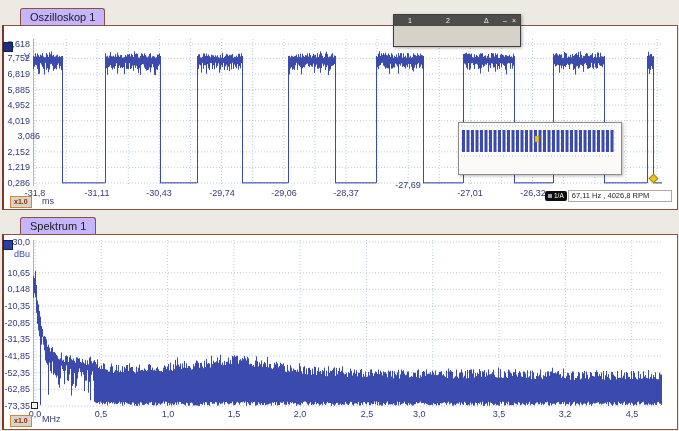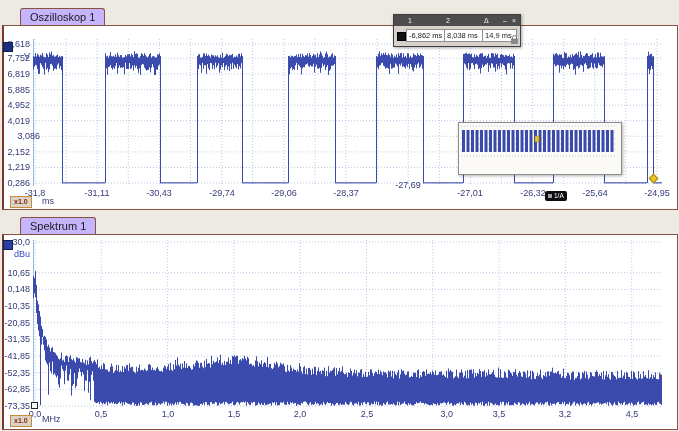--- a/index.html
+++ b/index.html
@@ -102,32 +102,20 @@
   <div class="zoom-badge" style="left:10px;top:196px;">x1.0</div>
   <span class="unit" style="left:42px;top:196px;color:#333a78;">ms</span>
 
   <div id="cursor-toolbar">
     <div class="hdr">
       <span style="left:14px;">1</span>
       <span style="left:52px;">2</span>
       <span style="left:90px;">Δ</span>
       <span class="winbtn" style="right:13px;">–</span>
       <span class="winbtn" style="right:4px;">×</span>
-    </div>
-    <div class="body">
-      <span id="ct-dock"></span>
-      <span class="ct-field" style="left:12px;width:35px;">-6,862 ms</span>
-      <span class="ct-field" style="left:50px;width:35px;">8,038 ms</span>
-      <span class="ct-field" style="left:88px;width:31px;">14,9 ms</span>
-      <span id="ct-lock">
-        <svg width="7" height="9" viewBox="0 0 7 9">
-            <path d="M1.5 4V2.5a2 2 0 0 1 4 0V4" fill="none" stroke="#777" stroke-width="1"></path>
-            <rect x="0.5" y="4" width="6" height="4.5" fill="#8a8a8a" stroke="#666" stroke-width="0.5"></rect>
-          </svg>
-      </span>
     </div>
   </div>
 
   <div id="zoom-overview">
     <svg id="ov-plot" width="160" height="38">
         <line x1="2" y1="3" x2="158" y2="3" stroke="#b7cce8" stroke-width="1" stroke-dasharray="1 2"></line>
         <line x1="2" y1="9" x2="158" y2="9" stroke="#b7cce8" stroke-width="1" stroke-dasharray="1 2"></line>
         <line x1="2" y1="15" x2="158" y2="15" stroke="#b7cce8" stroke-width="1" stroke-dasharray="1 2"></line>
         <line x1="2" y1="21" x2="158" y2="21" stroke="#b7cce8" stroke-width="1" stroke-dasharray="1 2"></line>
         <line x1="2" y1="27" x2="158" y2="27" stroke="#b7cce8" stroke-width="1" stroke-dasharray="1 2"></line>
@@ -168,20 +156,21 @@
         <rect x="151.5" y="7" width="3" height="22" fill="#3a4aad"></rect>
         <rect x="76" y="13" width="4" height="6" fill="#e9c227" stroke="#a8880f" stroke-width="0.5"></rect>
       </svg>
   </div>
 
   <div id="status-group">
     <span id="status-badge">
       <span class="dot"></span>
       <span>1/A</span>
     </span>
+    <span id="status-field">67,11 Hz , 4026,8 RPM</span>
   </div>
 
   <div class="marker" style="left:650px;top:175px;width:5px;height:5px;background:#e9c227;border:1px solid #a8880f;transform:rotate(45deg);"></div>
 
   <div class="tab" style="left:20px;top:217px;">Spektrum 1</div>
   <div class="panel" style="left:2px;top:234px;width:673px;height:194px;"></div>
   <div class="chan-icon" style="left:3px;top:240px;background:#2b3fa0;"></div>
 
   <svg id="spec-svg" class="svgplot" style="left:33px;top:240px;" width="629" height="168">
       <line x1="0" y1="2.0" x2="629" y2="2.0" stroke="#b7cce8" stroke-width="1" stroke-dasharray="1 2"></line>
@@ -244,17 +233,17 @@
     <span class="tick" style="left: 0px; width: 30px; top: 351px; text-align: right;">-41,85</span>
     <span class="tick" style="left: 0px; width: 30px; top: 368px; text-align: right;">-52,35</span>
     <span class="tick" style="left: 0px; width: 30px; top: 384px; text-align: right;">-62,85</span>
     <span class="tick" style="left: 0px; width: 30px; top: 401px; text-align: right;">-73,35</span>
     <span class="tick" style="left: 15px; top: 409px; width: 40px; text-align: center;">0,0</span>
     <span class="tick" style="left: 81px; top: 409px; width: 40px; text-align: center;">0,5</span>
     <span class="tick" style="left: 148px; top: 409px; width: 40px; text-align: center;">1,0</span>
     <span class="tick" style="left: 214px; top: 409px; width: 40px; text-align: center;">1,5</span>
     <span class="tick" style="left: 280px; top: 409px; width: 40px; text-align: center;">2,0</span>
     <span class="tick" style="left: 347px; top: 409px; width: 40px; text-align: center;">2,5</span>
-    <span class="tick" style="left: 413px; top: 409px; width: 40px; text-align: right;">3,0</span>
+    <span class="tick" style="left: 413px; top: 409px; width: 40px; text-align: left;">3,0</span>
     <span class="tick" style="left: 479px; top: 409px; width: 40px; text-align: center;">3,5</span>
     <span class="tick" style="left: 545px; top: 409px; width: 40px; text-align: center;">3,2</span>
     <span class="tick" style="left: 612px; top: 409px; width: 40px; text-align: center;">4,5</span>
   </div>
 
 </body></html>

